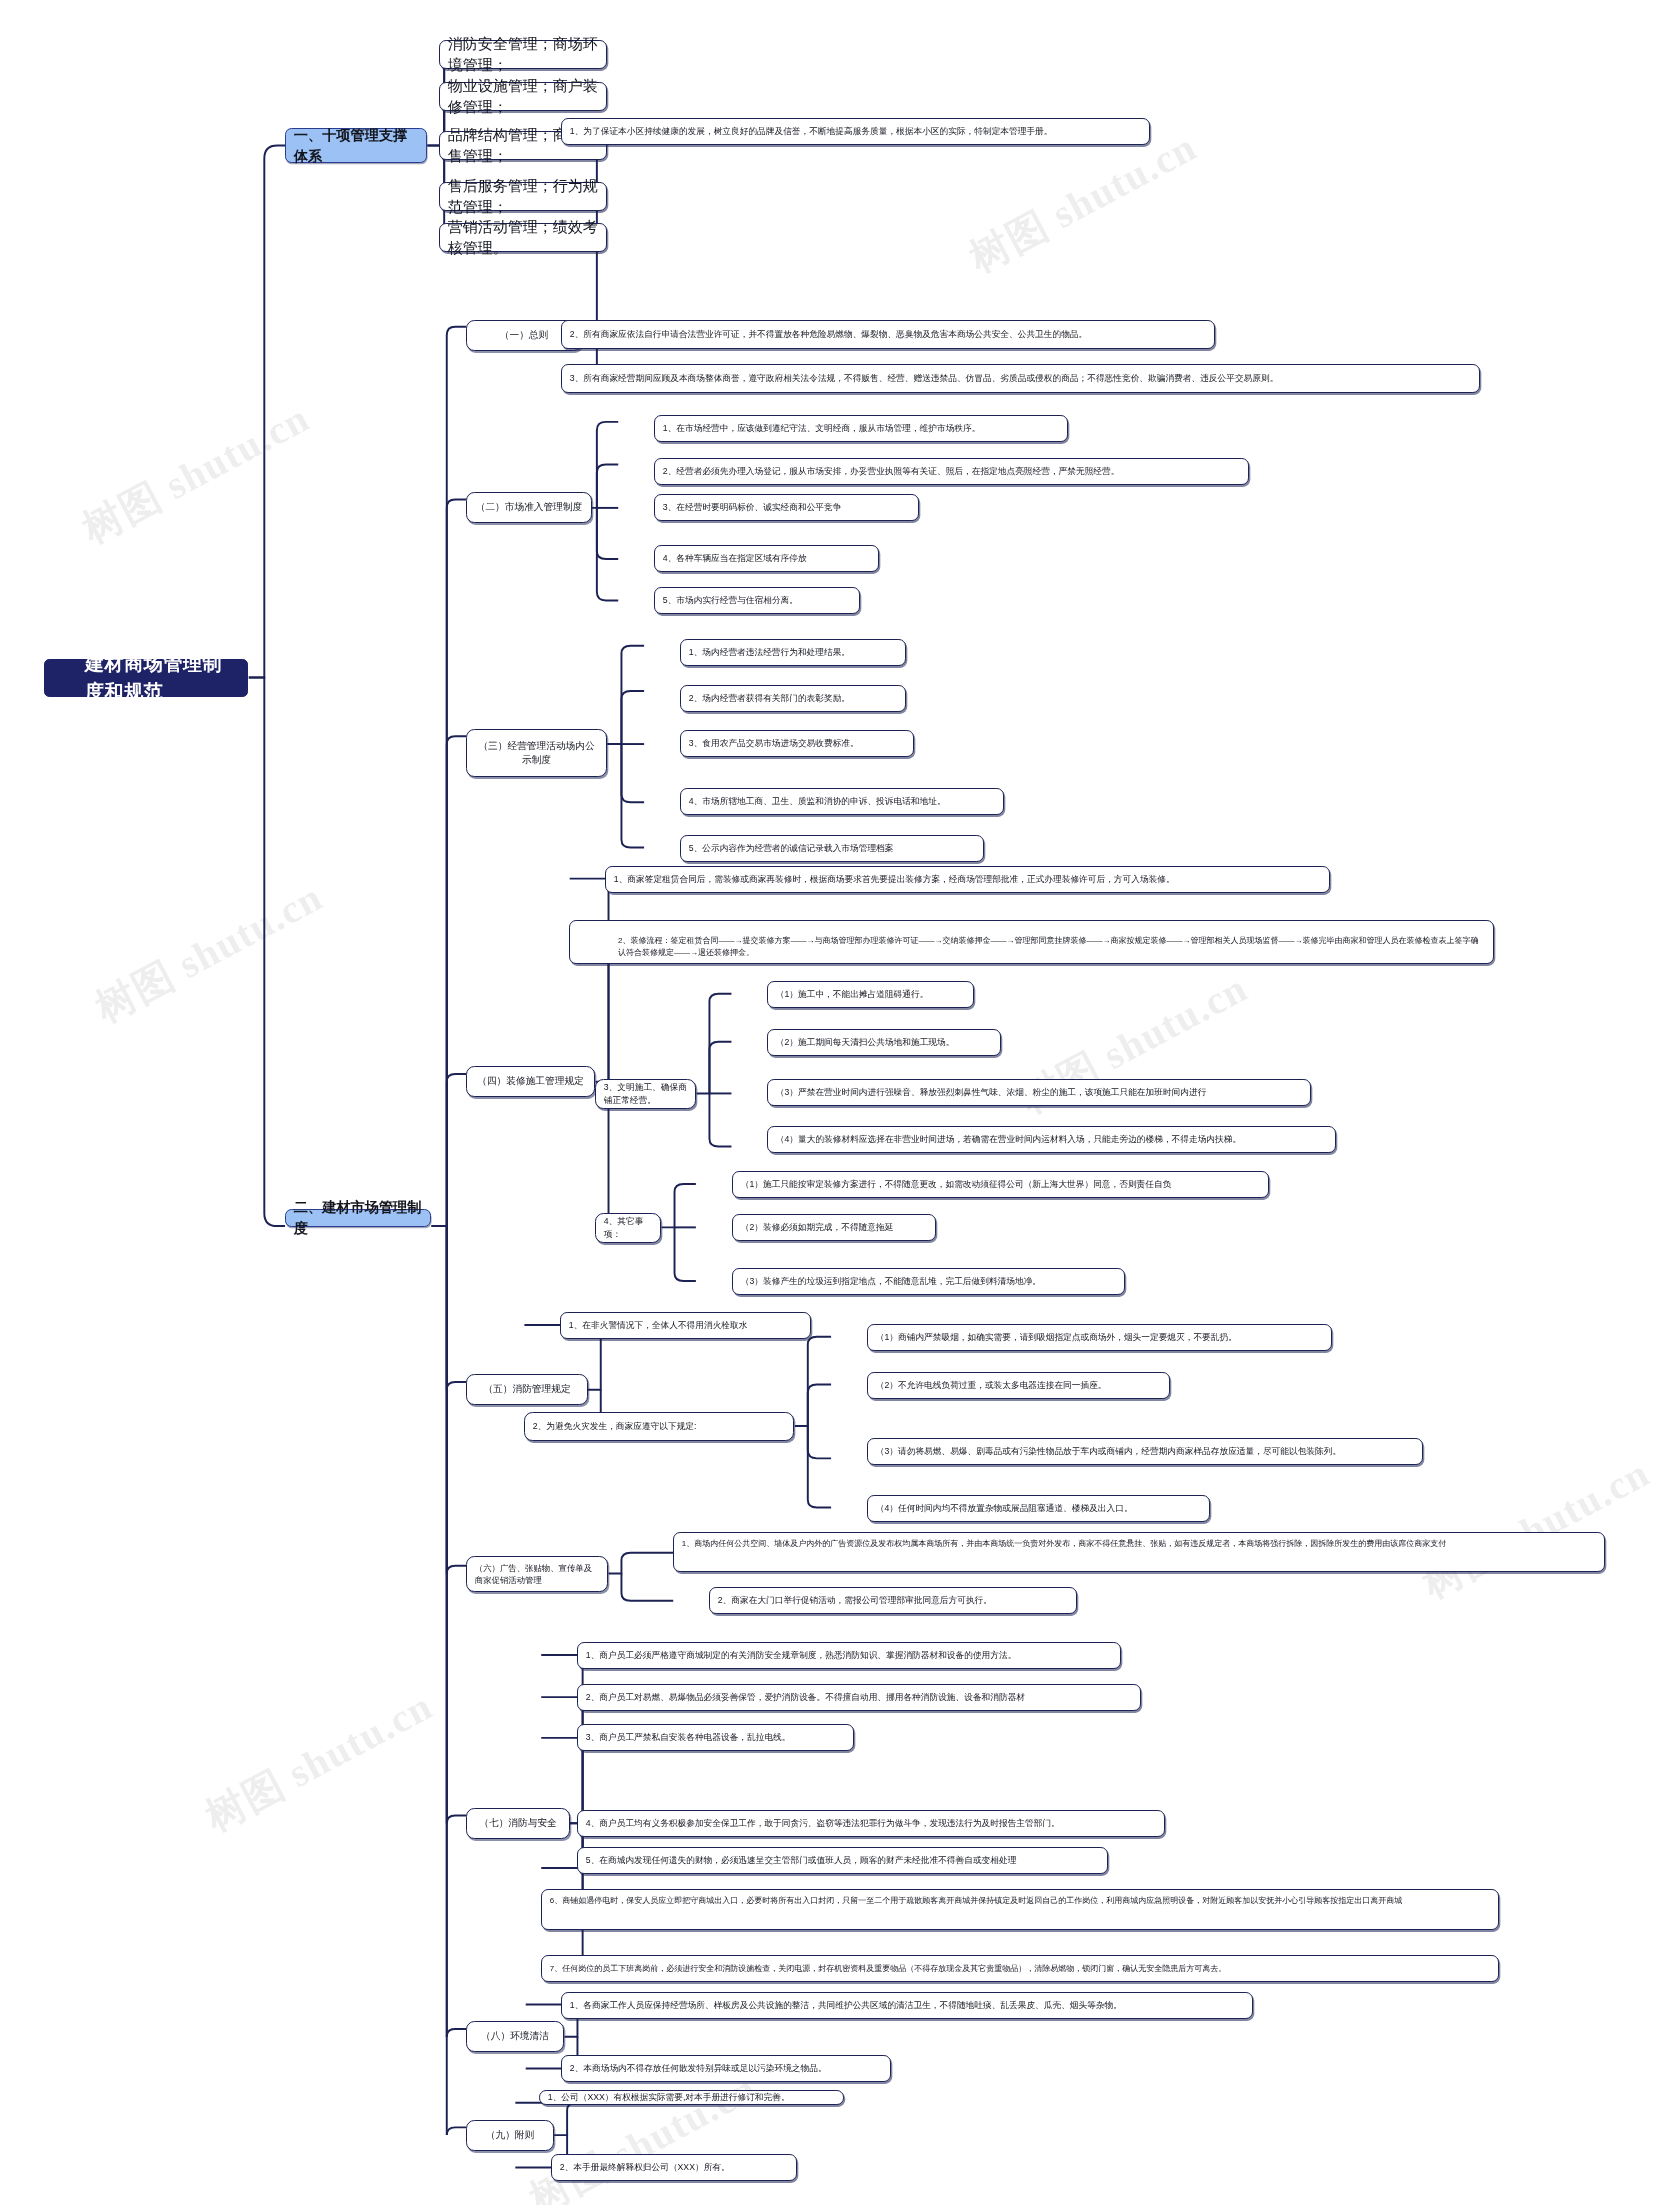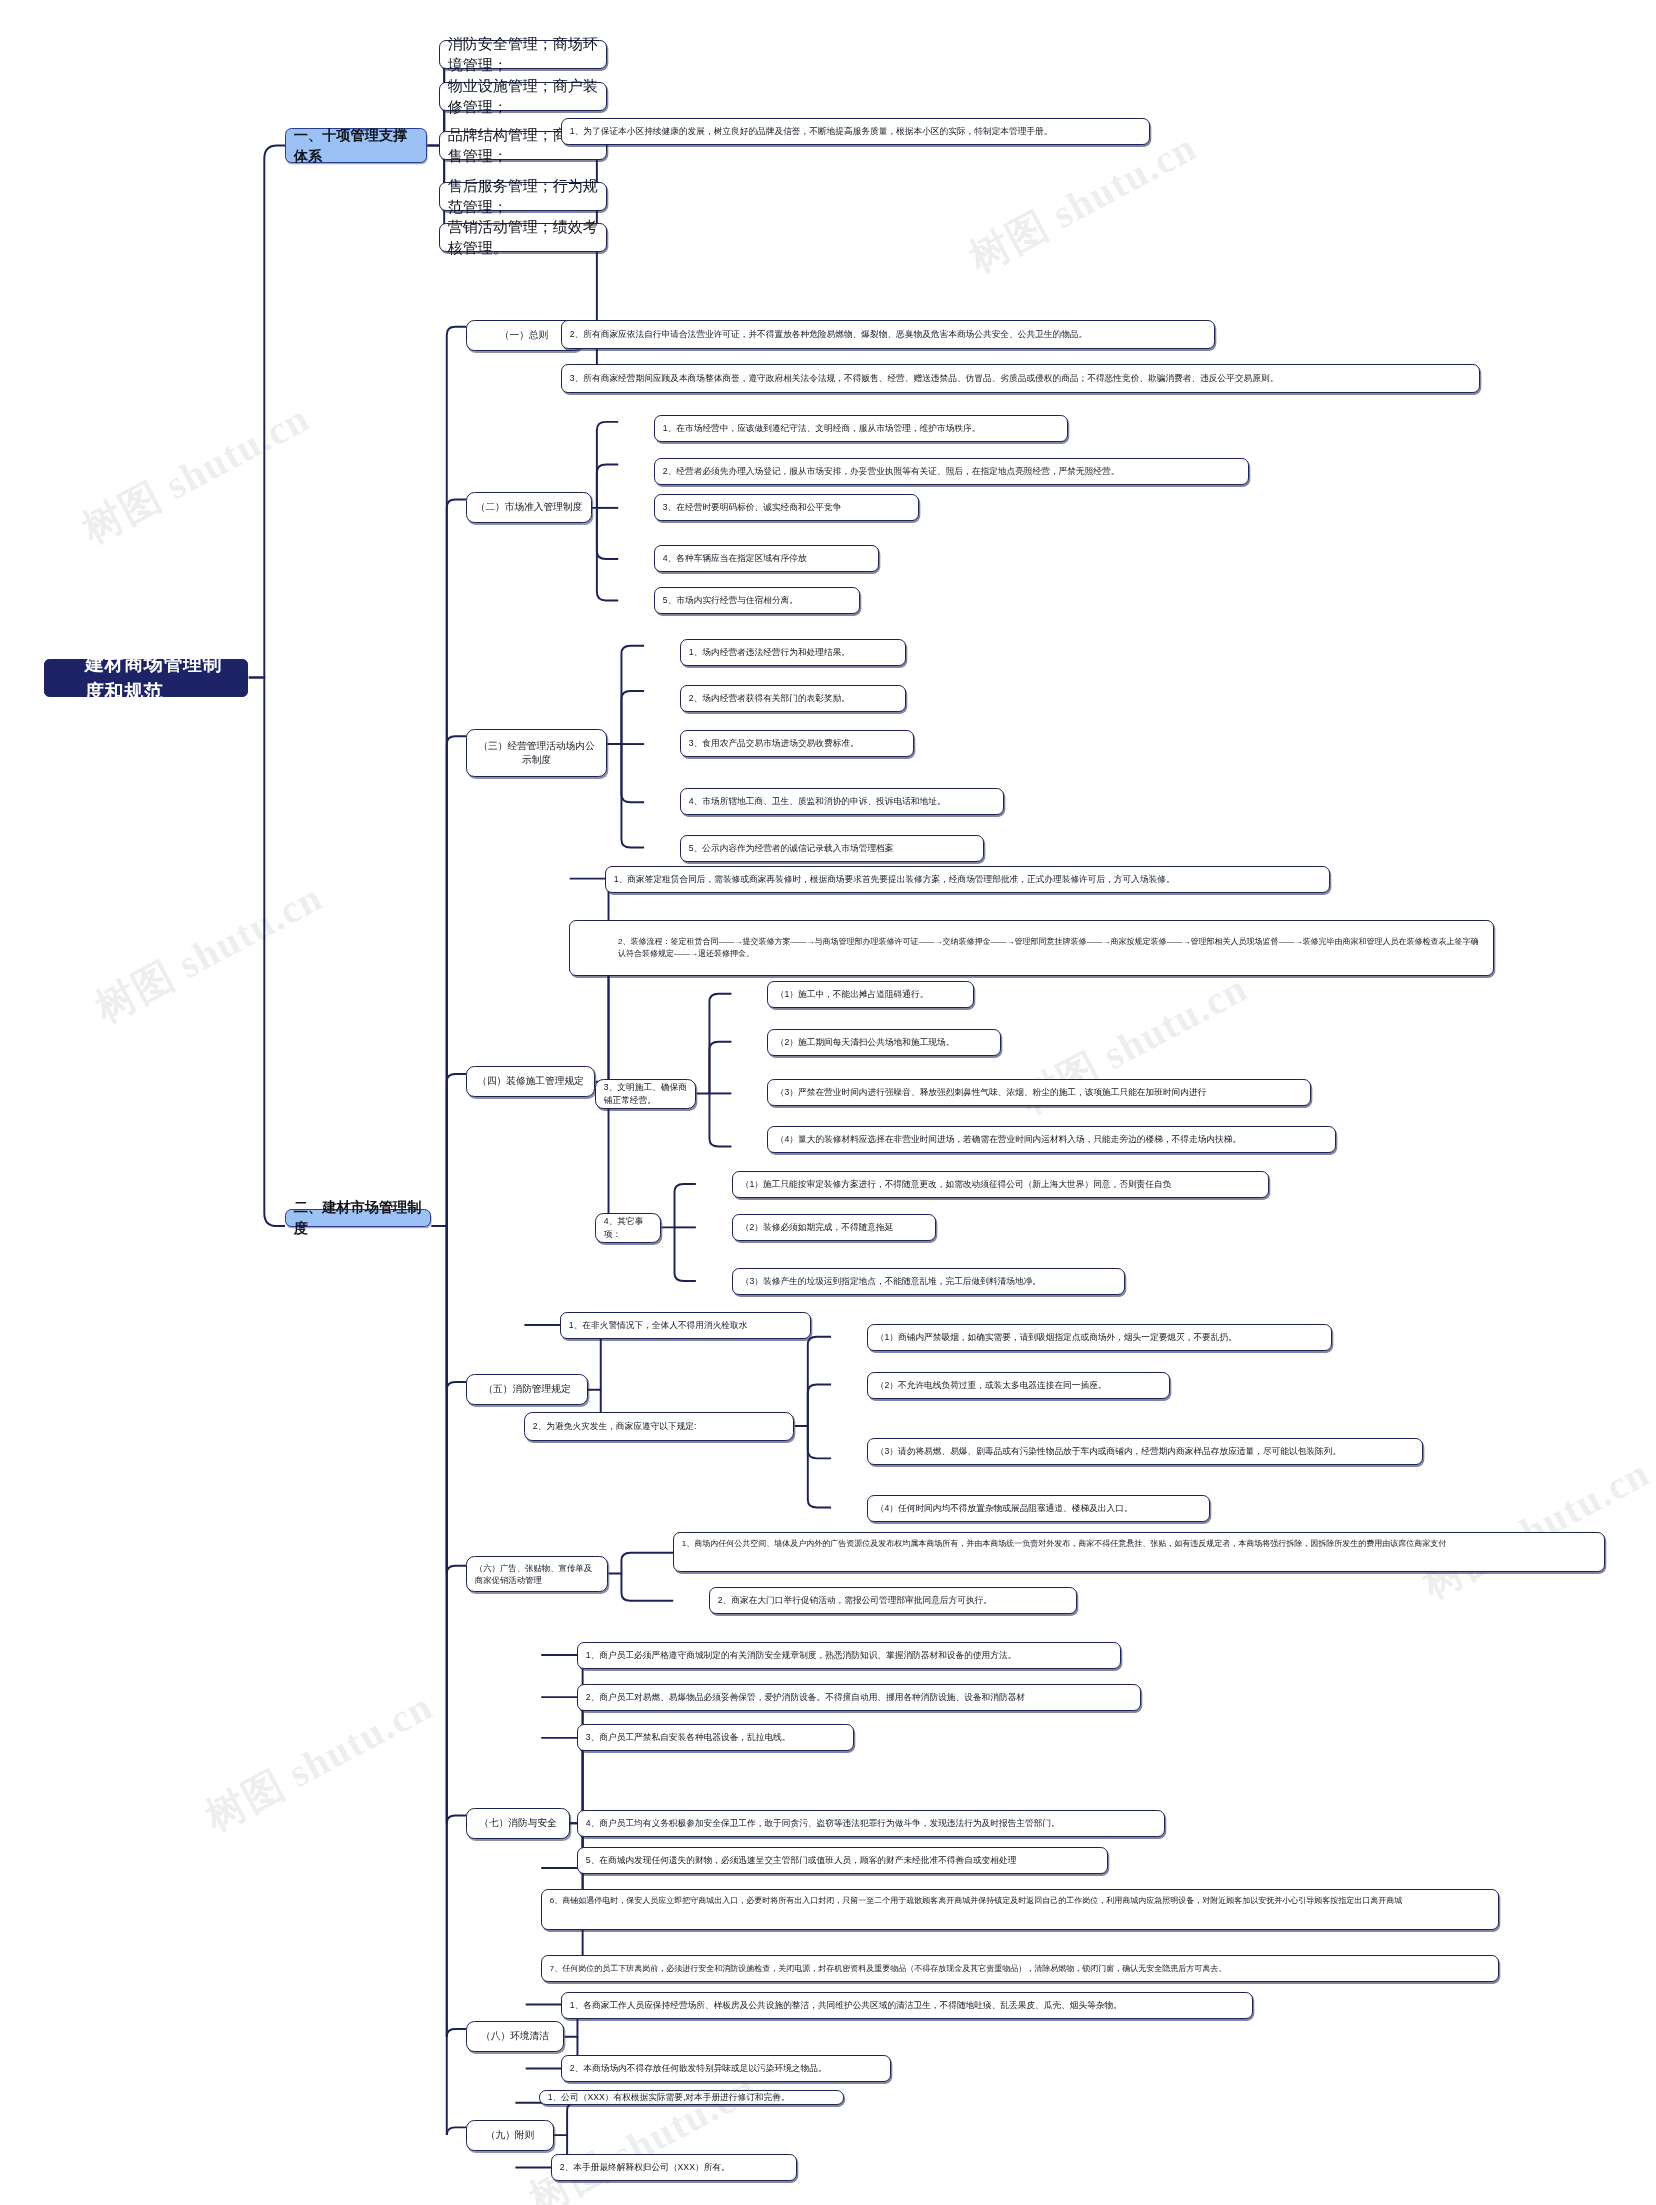--- a/index.html
+++ b/index.html
@@ -259,21 +259,21 @@
   <div class="node leaf small" style="left:644px; top:835px; width:304px; height:27px;">
     <span>5、公示内容作为经营者的诚信记录载入市场管理档案</span>
     </div>
 
   <div class="node lv2" style="left:466px; top:1066px; width:129px; height:31px;">
     <span>（四）装修施工管理规定</span>
     </div>
   <div class="node leaf small" style="left:569px; top:866px; width:725px; height:27px;">
     <span>1、商家签定租赁合同后，需装修或商家再装修时，根据商场要求首先要提出装修方案，经商场管理部批准，正式办理装修许可后，方可入场装修。</span>
     </div>
-  <div class="node leaf tiny" style="left:569px; top:920px; width:925px; height:56px; align-items:center;padding-left:48px;">
+  <div class="node leaf tiny" style="left:569px; top:920px; width:925px; height:44px; align-items:flex-end;padding-left:48px;">
     <span>2、装修流程：签定租赁合同——→提交装修方案——→与商场管理部办理装修许可证——→交纳装修押金——→管理部同意挂牌装修——→商家按规定装修——→管理部相关人员现场监督——→装修完毕由商家和管理人员在装修检查表上签字确认符合装修规定——→退还装修押金。</span>
     </div>
 
   <div class="node mid" style="left:595px; top:1079px; width:101px; height:30px; font-size:8.7px;">
     <span>3、文明施工、确保商铺正常经营。</span>
     </div>
   <div class="node leaf small" style="left:731px; top:981px; width:207px; height:27px;">
     <span>（1）施工中，不能出摊占道阻碍通行。</span>
     </div>
   <div class="node leaf small" style="left:731px; top:1029px; width:234px; height:27px;">

